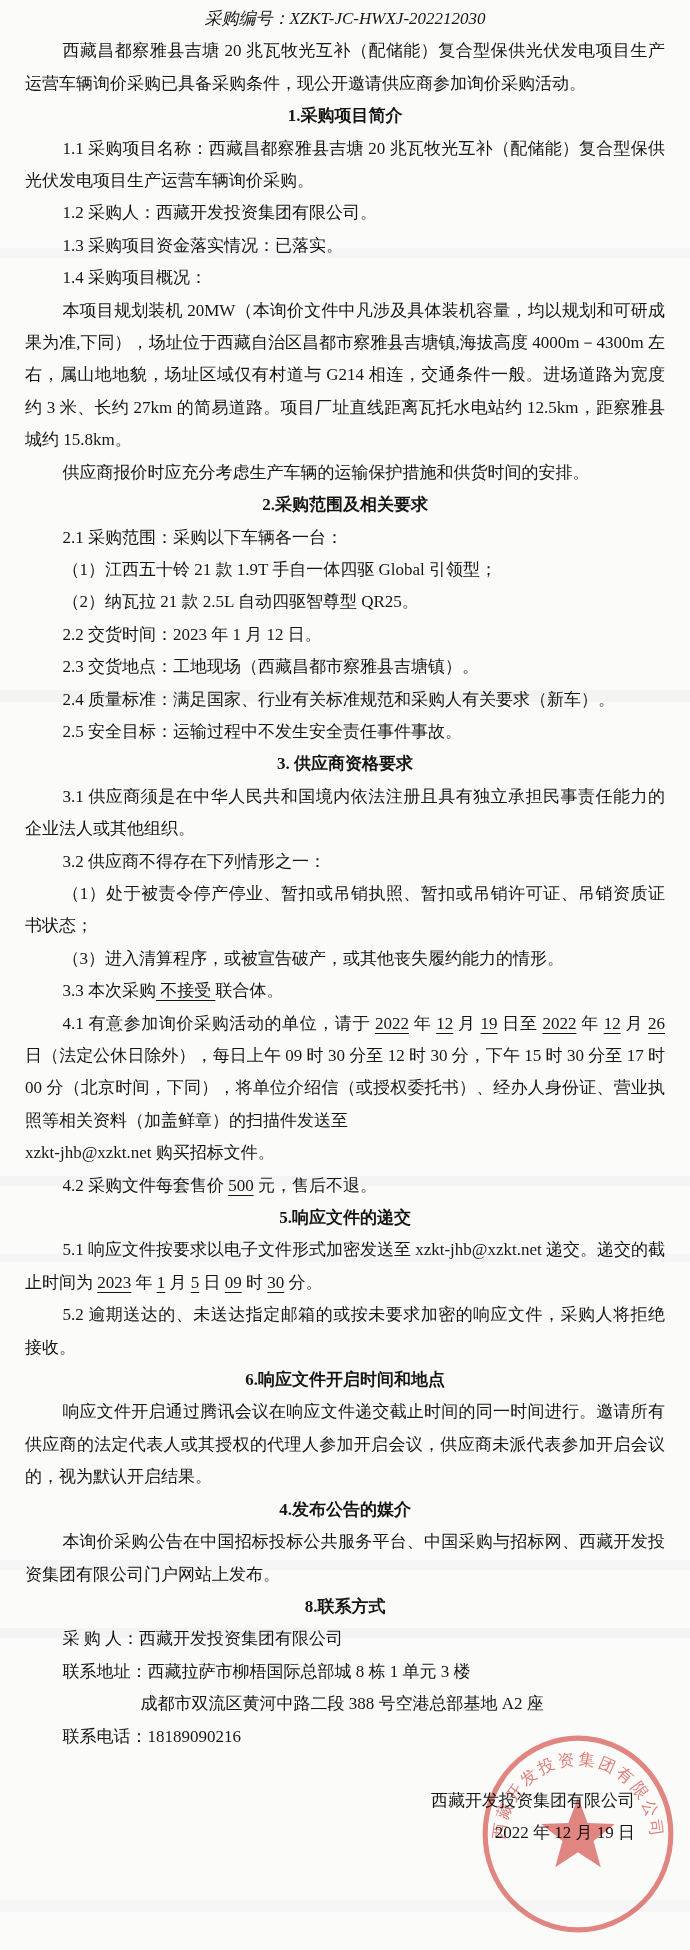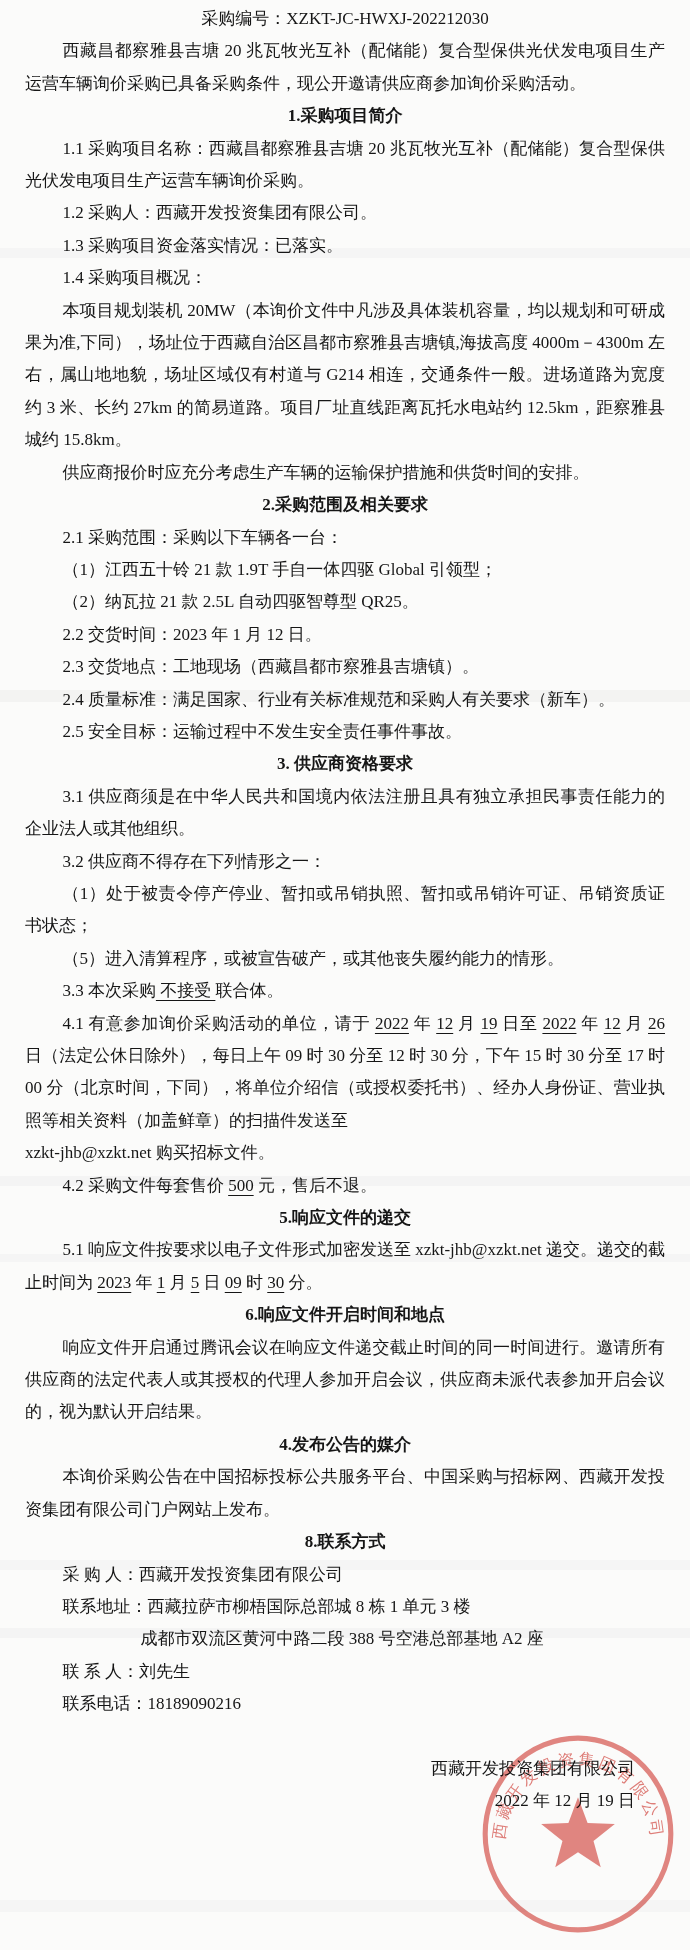--- a/index.html
+++ b/index.html
@@ -6,21 +6,21 @@
   html, body { margin: 0; padding: 0; }
   body {
     width: 690px; height: 1950px;
     background: var(--paper, #fbfbfa);
     color: var(--text, #161616);
     font-family: "Liberation Serif", "DejaVu Serif", serif;
     font-size: 17px; line-height: 32.4px;
     position: relative; overflow: hidden;
   }
   .content { position: relative; z-index: 1; padding: 3px 25px 0 25px; }
-  .procno { text-align: center; }
+  .procno { text-align: center; font-style: italic; }
   .heading { font-weight: bold; text-align: center; }
   .para { text-align: justify; text-indent: 2.2em; }
   .para.addr2 { text-indent: 6.8em; }
   .u { text-decoration: underline; text-underline-offset: 4px; }
   .footer { position: relative; z-index: 1; margin-top: 32px; padding-right: 30px; text-align: right; }
   .stamp {
     position: absolute; left: 476px; top: 1732px;
     width: 204px; height: 204px; z-index: 2;
     color: var(--stamp-red, #d8544e);
     mix-blend-mode: multiply; opacity: 0.88;
@@ -54,35 +54,35 @@
       <div class="para"><span>（1）江西五十铃 21 款 1.9T 手自一体四驱 Global 引领型；</span></div>
       <div class="para"><span>（2）纳瓦拉 21 款 2.5L 自动四驱智尊型 QR25。</span></div>
       <div class="para"><span>2.2 交货时间：2023 年 1 月 12 日。</span></div>
       <div class="para"><span>2.3 交货地点：工地现场（西藏昌都市察雅县吉塘镇）。</span></div>
       <div class="para"><span>2.4 质量标准：满足国家、行业有关标准规范和采购人有关要求（新车）。</span></div>
       <div class="para"><span>2.5 安全目标：运输过程中不发生安全责任事件事故。</span></div>
       <div class="heading">3. 供应商资格要求</div>
       <div class="para"><span>3.1 供应商须是在中华人民共和国境内依法注册且具有独立承担民事责任能力的企业法人或其他组织。</span></div>
       <div class="para"><span>3.2 供应商不得存在下列情形之一：</span></div>
       <div class="para"><span>（1）处于被责令停产停业、暂扣或吊销执照、暂扣或吊销许可证、吊销资质证书状态；</span></div>
-      <div class="para"><span>（5）进入清算程序，或被宣告破产，或其他丧失履约能力的情形。</span></div>
+      <div class="para"><span>（3）进入清算程序，或被宣告破产，或其他丧失履约能力的情形。</span></div>
       <div class="para"><span>3.3 本次采购</span><span class="u"> 不接受 </span><span>联合体。</span></div>
       <div class="para"><span>4.1 有意参加询价采购活动的单位，请于 </span><span class="u">2022</span><span> 年 </span><span class="u">12</span><span> 月 </span><span class="u">19</span><span> 日至 </span><span class="u">2022</span><span> 年 </span><span class="u">12</span><span> 月 </span><span class="u">26</span><span> 日（法定公休日除外），每日上午 09 时 30 分至 12 时 30 分，下午 15 时 30 分至 17 时 00 分（北京时间，下同），将单位介绍信（或授权委托书）、经办人身份证、营业执照等相关资料（加盖鲜章）的扫描件发送至</span><br><span>xzkt-jhb@xzkt.net 购买招标文件。</span></div>
       <div class="para"><span>4.2 采购文件每套售价 </span><span class="u">500</span><span> 元，售后不退。</span></div>
       <div class="heading">5.响应文件的递交</div>
       <div class="para"><span>5.1 响应文件按要求以电子文件形式加密发送至 xzkt-jhb@xzkt.net 递交。递交的截止时间为 </span><span class="u">2023</span><span> 年 </span><span class="u">1</span><span> 月 </span><span class="u">5</span><span> 日 </span><span class="u">09</span><span> 时 </span><span class="u">30</span><span> 分。</span></div>
+      <div class="para"><span>5.2 逾期送达的、未送达指定邮箱的或按未要求加密的响应文件，采购人将拒绝接收。</span></div>
       <div class="heading">6.响应文件开启时间和地点</div>
       <div class="para"><span>响应文件开启通过腾讯会议在响应文件递交截止时间的同一时间进行。邀请所有供应商的法定代表人或其授权的代理人参加开启会议，供应商未派代表参加开启会议的，视为默认开启结果。</span></div>
       <div class="heading">4.发布公告的媒介</div>
       <div class="para"><span>本询价采购公告在中国招标投标公共服务平台、中国采购与招标网、西藏开发投资集团有限公司门户网站上发布。</span></div>
       <div class="heading">8.联系方式</div>
       <div class="para"><span>采 购 人：西藏开发投资集团有限公司</span></div>
       <div class="para"><span>联系地址：西藏拉萨市柳梧国际总部城 8 栋 1 单元 3 楼</span></div>
       <div class="para addr2"><span>成都市双流区黄河中路二段 388 号空港总部基地 A2 座</span></div>
-      <div class="para"><span>联 系 人：刘先生</span></div>
       <div class="para"><span>联系电话：18189090216</span></div>
     </div>
   <div class="footer">
     <div>西藏开发投资集团有限公司</div>
     <div>2022 年 12 月 19 日</div>
   </div>
 </div>
 
 <svg class="stamp" viewBox="0 0 200 200" aria-hidden="true">
   <defs>

